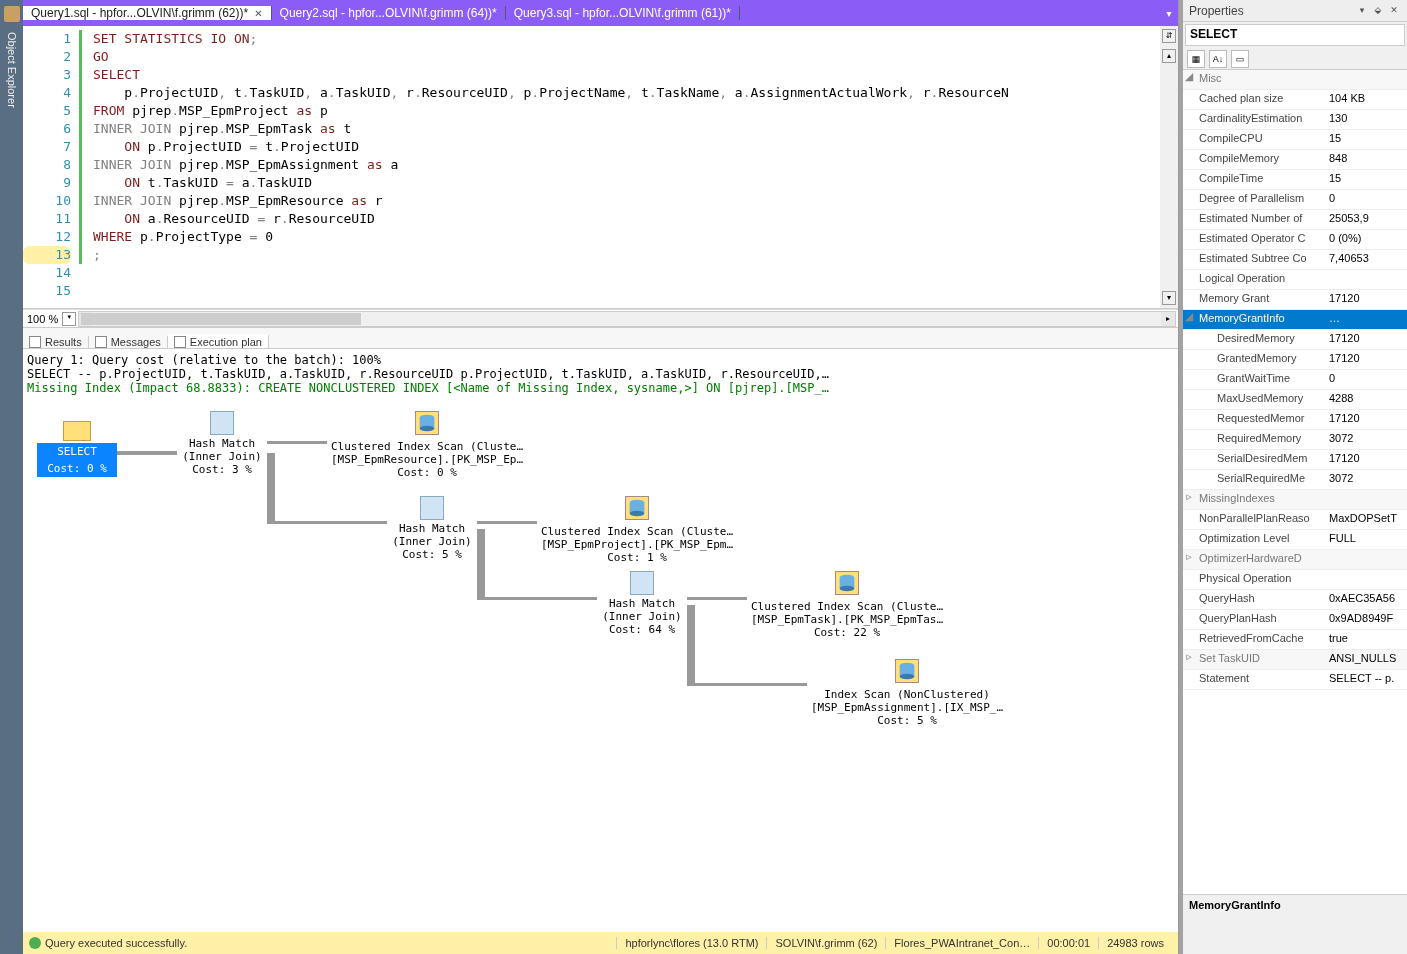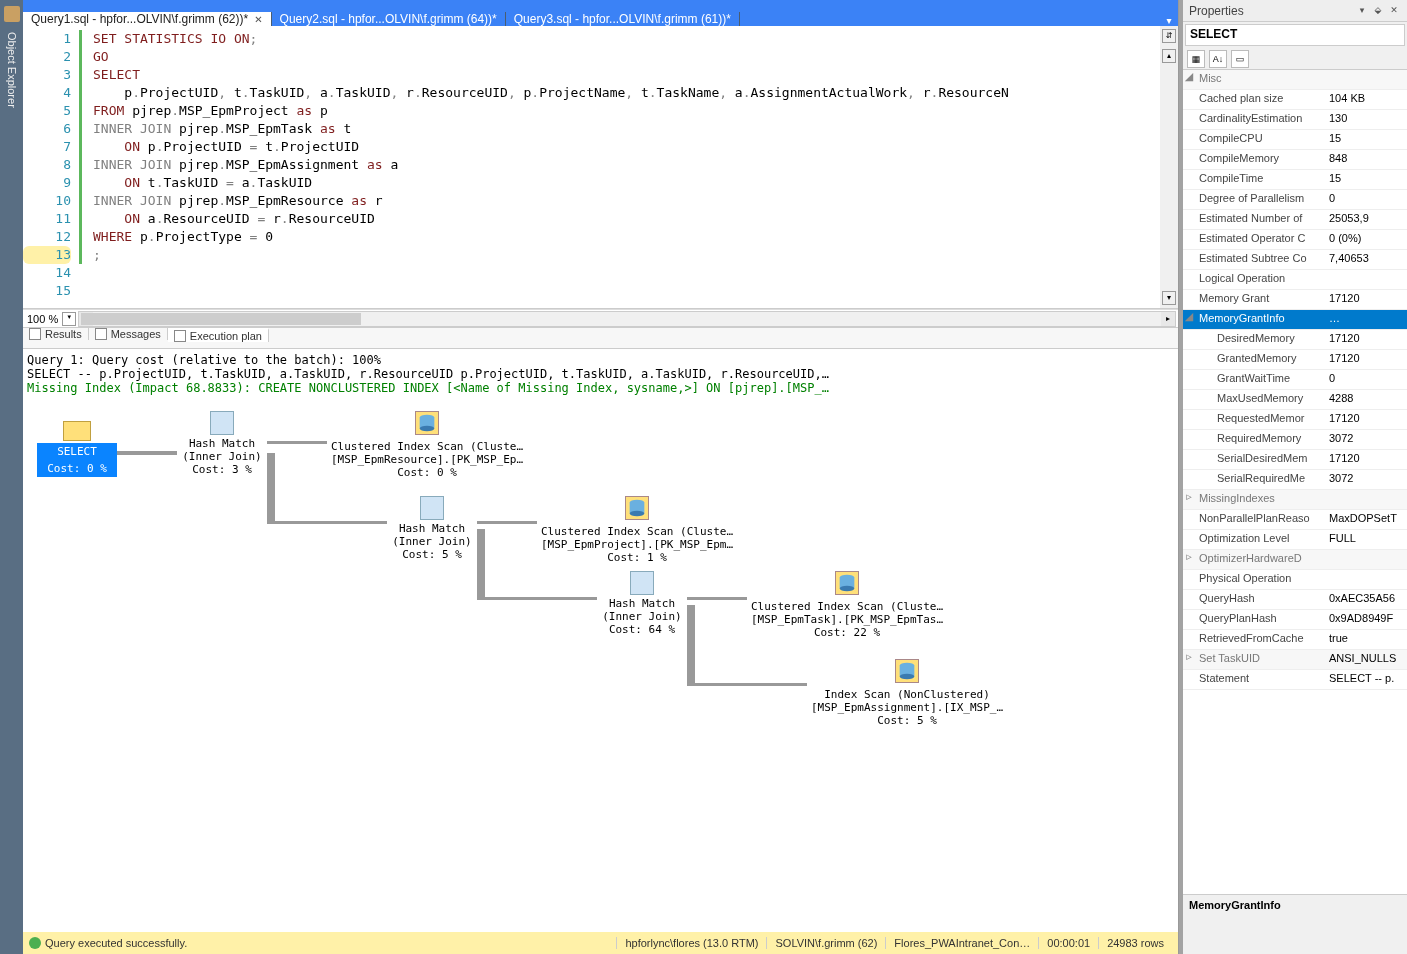--- a/index.html
+++ b/index.html
@@ -1,21 +1,21 @@
 <!DOCTYPE html>
 <html><head>
 <meta charset="utf-8">
 <style>
 * { box-sizing: border-box; margin: 0; padding: 0; }
 body { font-family: "Segoe UI", Tahoma, sans-serif; font-size: 12px; background: #2b5b88; width: 1407px; height: 954px; overflow: hidden; display: flex; }
 .sidebar-left { width: 23px; background: #596e83; display: flex; flex-direction: column; align-items: center; padding-top: 6px; }
 .sidebar-left .icon { width: 16px; height: 16px; background: #c9a063; border-radius: 2px; margin-bottom: 6px; }
 .sidebar-left .vtext { writing-mode: vertical-rl; color: #eee; font-size: 11px; margin-top: 4px; }
 .main { flex: 1; display: flex; flex-direction: column; background: #fff; border-right: 1px solid #999; }
-.tabs-row { height: 26px; background: #3b82f6; display: flex; align-items: flex-end; }
+.tabs-row { height: 26px; background: #8b5cf6; display: flex; align-items: center; }
 .tab { display: flex; align-items: center; padding: 0 8px; font-size: 12px; color: #fff; border-right: 1px solid #4a5d70; cursor: pointer; }
 .tab.active { background: #fff; color: #222; }
 .tab .close { margin-left: 6px; font-size: 10px; color: #888; }
 .tab.active .close { color: #555; }
 .tabs-spacer { flex: 1; }
 .tabs-overflow { width: 18px; display: flex; align-items: center; justify-content: center; color: #fff; font-size: 10px; }
 .editor-wrap { flex: 0 0 283px; position: relative; display: flex; border-bottom: 1px solid #ccc; }
 .gutter { width: 56px; background: #fff; text-align: right; padding-right: 8px; font-family: Consolas, monospace; font-size: 13px; color: #2b91af; padding-top: 4px; }
 .gutter .ln { height: 18px; line-height: 18px; }
 .gutter .hl { background: #fff1a8; border-radius: 6px; }
@@ -29,21 +29,21 @@
 .editor-right { width: 18px; background: #f0f0f0; display: flex; flex-direction: column; align-items: center; }
 .editor-right .btn { width: 14px; height: 14px; border: 1px solid #999; margin: 3px 0; font-size: 8px; text-align: center; line-height: 12px; }
 .zoom-row { height: 18px; display: flex; align-items: center; background: #fff; border-top: 1px solid #ddd; }
 .zoom-label { font-size: 11px; padding: 0 4px; }
 .zoom-dd { width: 14px; height: 14px; border: 1px solid #999; font-size: 7px; text-align: center; }
 .hscroll { flex: 1; height: 16px; background: #f0f0f0; border: 1px solid #ccc; position: relative; margin: 0 2px; }
 .hscroll .thumb { position: absolute; left: 2px; top: 1px; height: 12px; width: 280px; background: #cdcdcd; }
 .hscroll .arr { position: absolute; top: 0; width: 14px; height: 14px; background: #e8e8e8; font-size: 8px; text-align: center; line-height: 14px; }
 .hscroll .arr.l { left: 0; }
 .hscroll .arr.r { right: 0; }
-.result-tabs { height: 22px; background: #f7f7f7; border-top: 1px solid #ccc; border-bottom: 1px solid #ccc; display: flex; align-items: flex-start; }
+.result-tabs { height: 22px; background: #f7f7f7; border-top: 1px solid #ccc; border-bottom: 1px solid #ccc; display: flex; align-items: flex-end; }
 .rtab { display: flex; align-items: center; padding: 0 6px; font-size: 11px; border-right: 1px solid #ccc; color: #333; cursor: pointer; }
 .rtab .ico { width: 12px; height: 12px; margin-right: 4px; border: 1px solid #888; background: #fff; }
 .rtab.active { background: #fff; border-top: 2px solid #fff; }
 .plan-area { flex: 1; background: #fff; font-family: Consolas, monospace; font-size: 12px; padding: 4px; position: relative; overflow: hidden; }
 .plan-header { white-space: pre; }
 .plan-green { color: #008000; }
 .plan-canvas { position: relative; height: 380px; margin-top: 6px; }
 .plan-node { position: absolute; text-align: center; font-size: 11px; }
 .plan-node .icon { width: 24px; height: 24px; margin: 0 auto 2px; }
 .plan-select { background: #0a84ff; color: #fff; padding: 2px 8px; font-size: 11px; }

